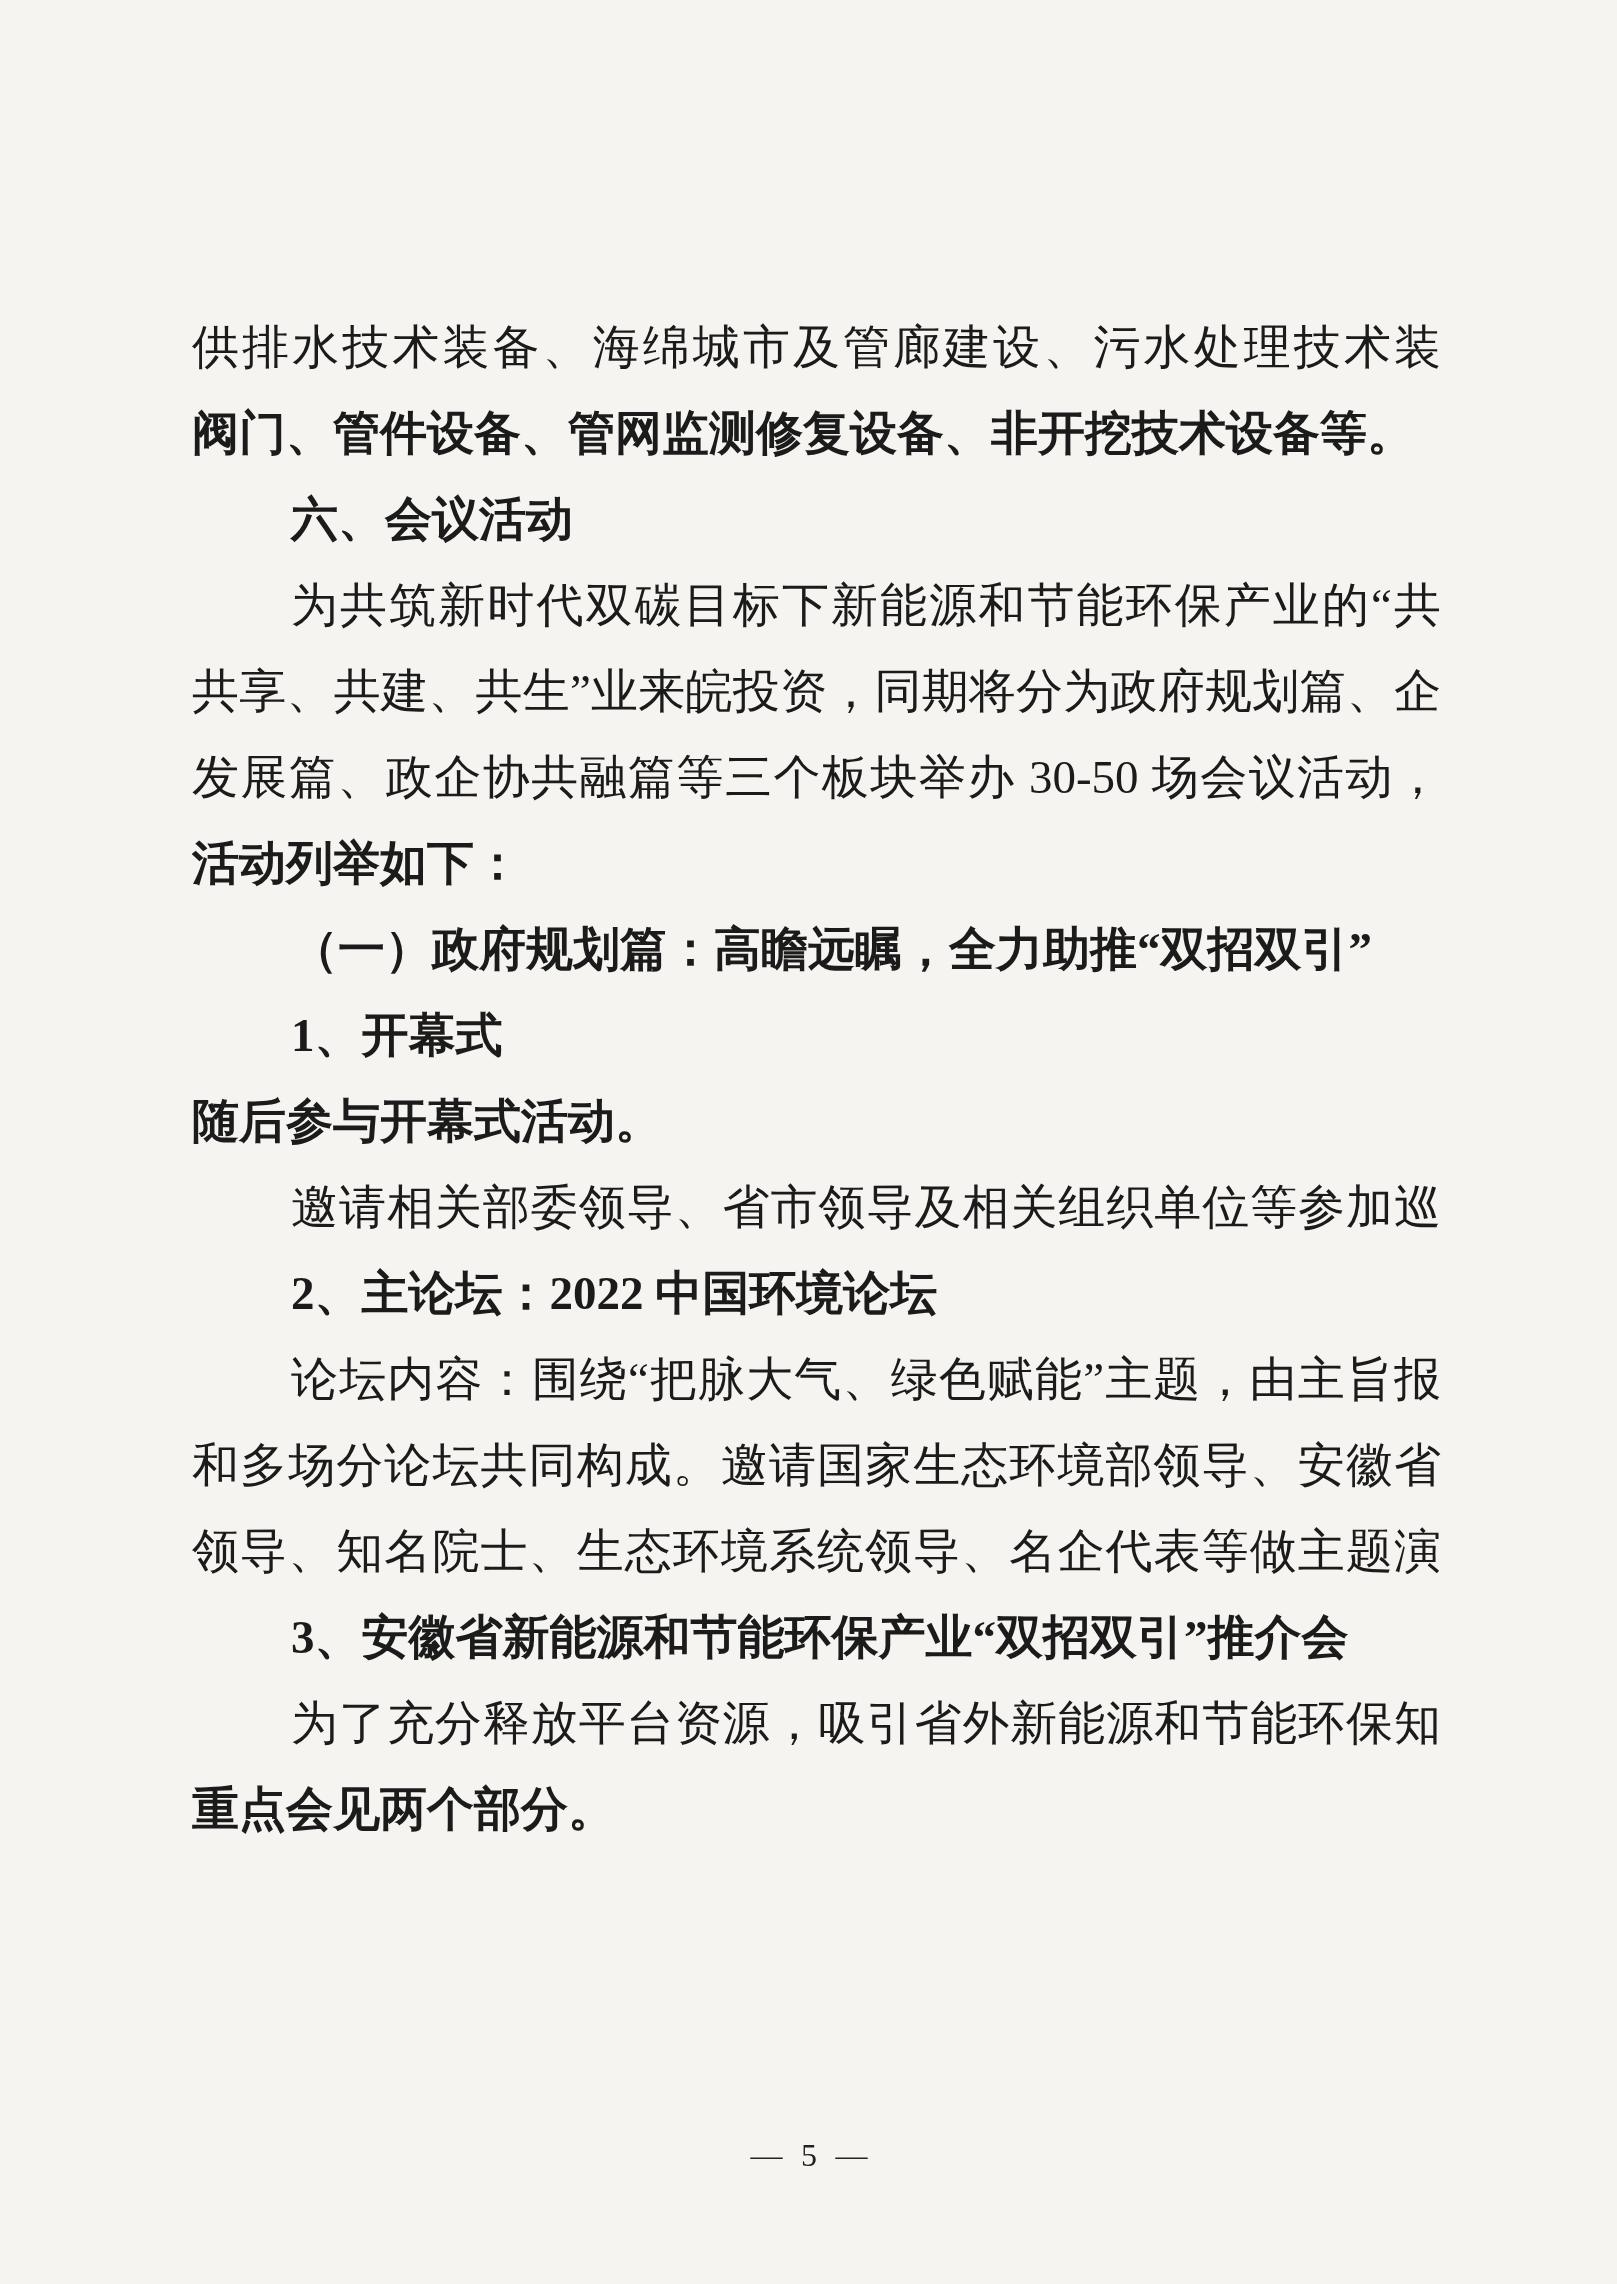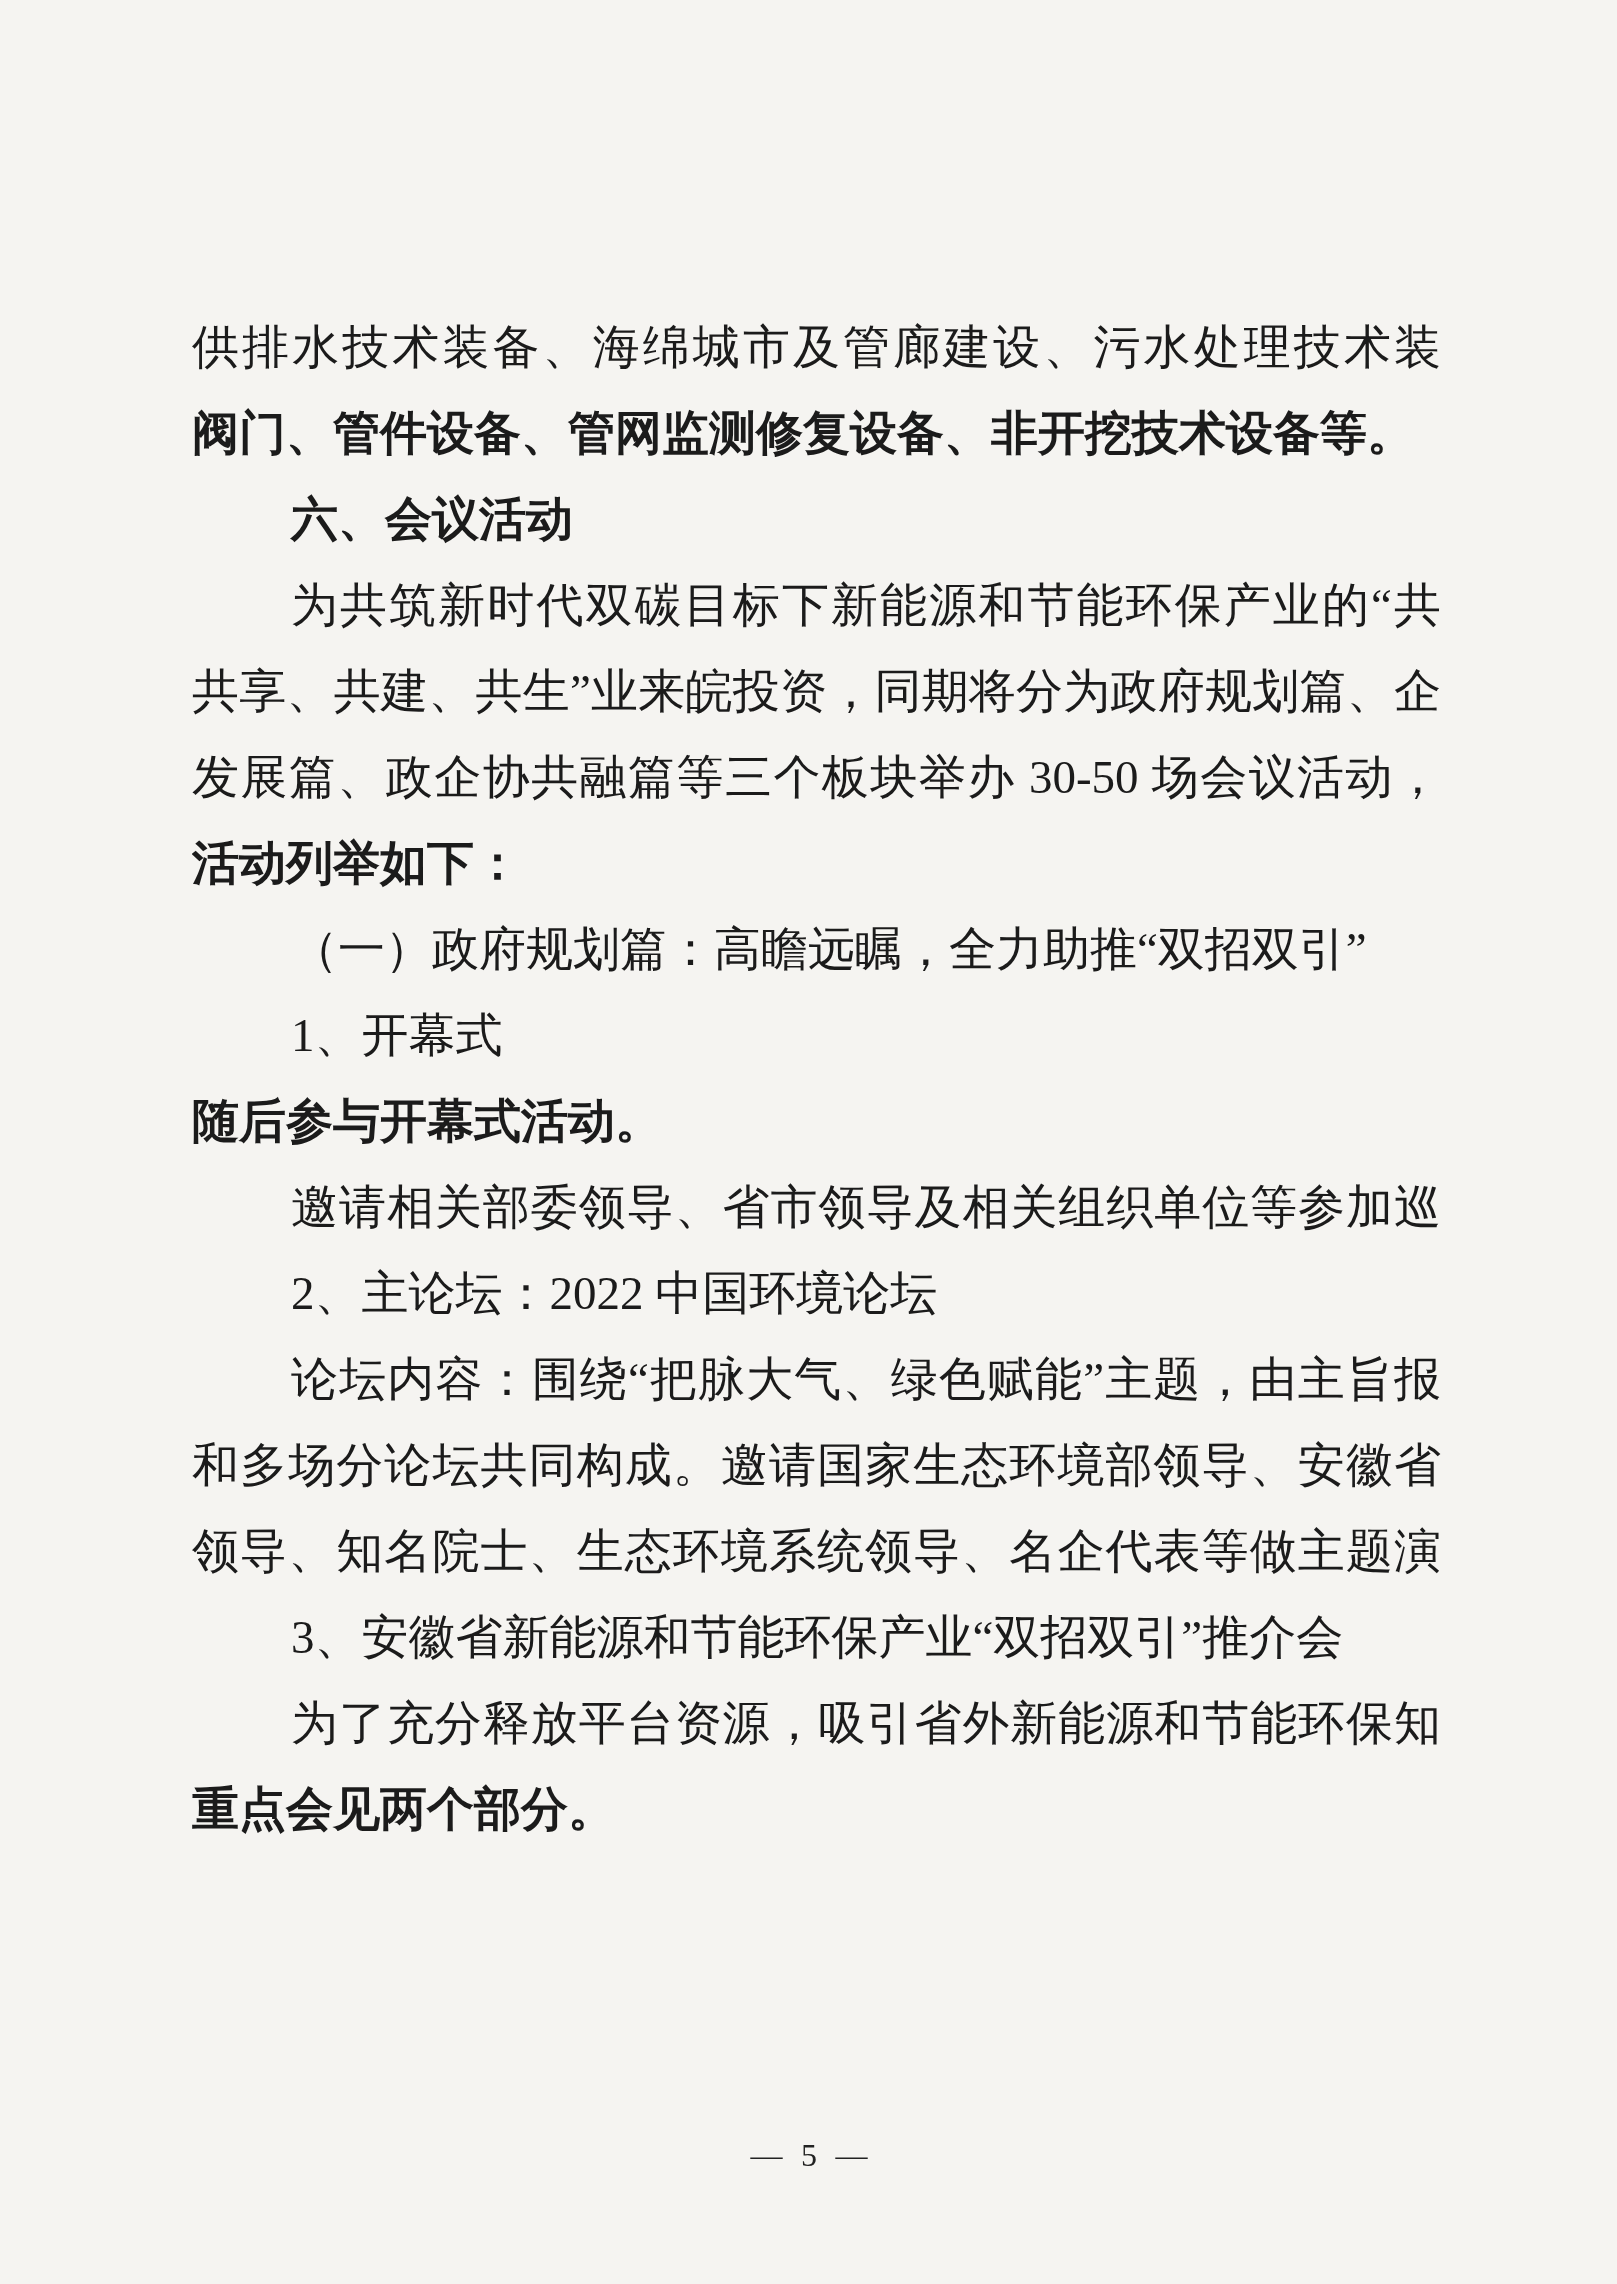--- a/index.html
+++ b/index.html
@@ -31,21 +31,21 @@
   .ln {
     height: 86px;
     overflow: hidden;
     text-align: justify;
     text-justify: inter-ideograph;
     white-space: normal;
   }
   .ln.fill { text-align-last: justify; }
   .ln.end  { text-align-last: left; font-weight: bold; }
   .ln.indent { text-indent: 99px; }
-  .ln.bold { font-weight: normal; }
+  .ln.bold { font-weight: bold; }
   .footer {
     position: absolute;
     left: 0;
     top: 2137px;
     width: 1618px;
     text-align: center;
     font-size: 32px;
     word-spacing: 10.6px;
     color: #222;
   }

